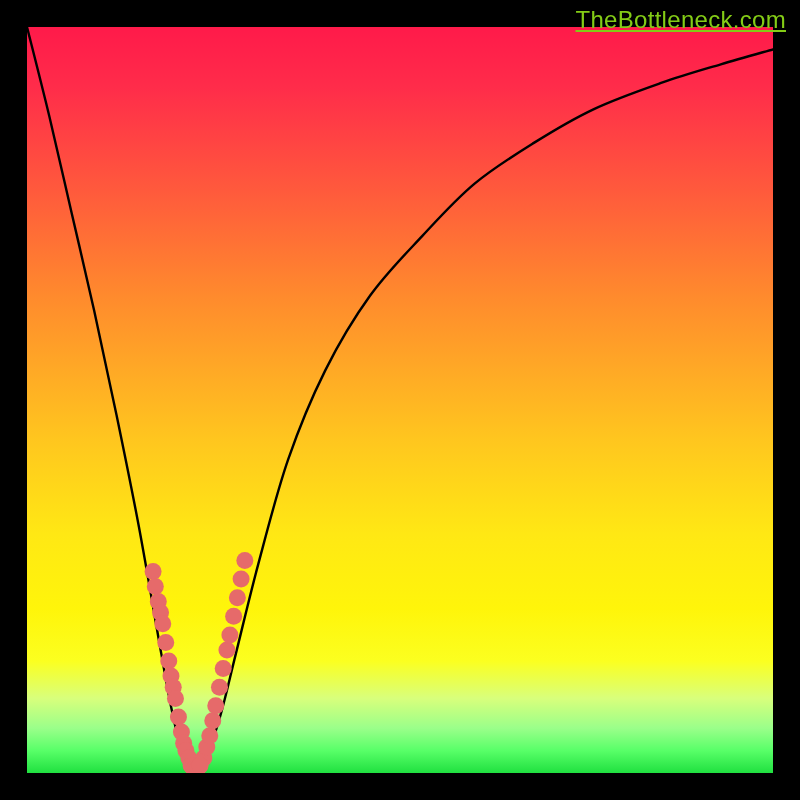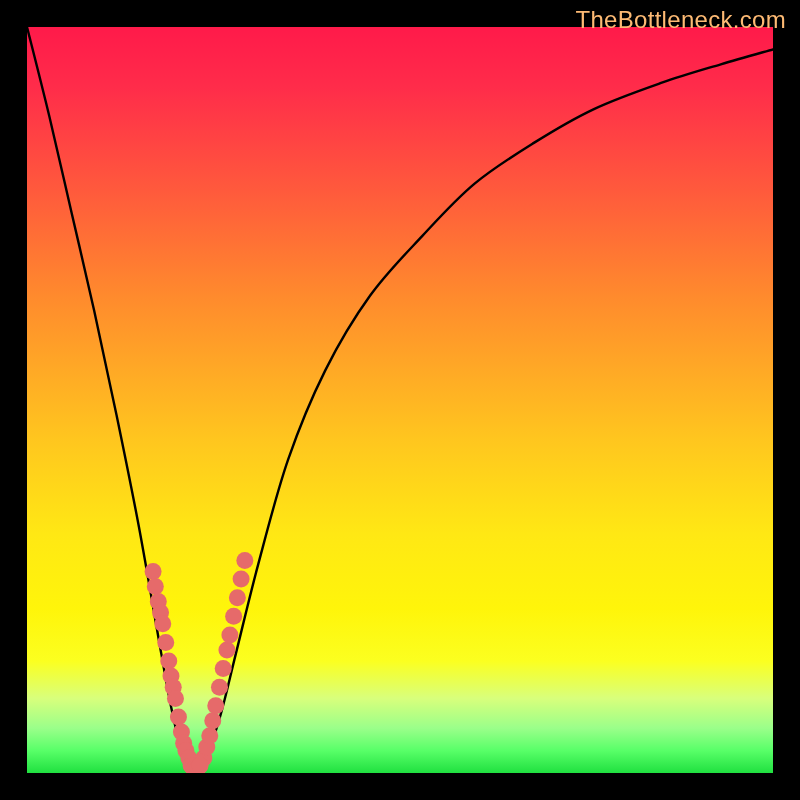--- a/index.html
+++ b/index.html
@@ -37,24 +37,25 @@
       #d8ff7c 90%,
       #9aff8a 94%,
       #58ff68 97%,
       #20e040 100%
     );
   }
   .watermark {
     position: absolute;
     top: 6px;
     right: 14px;
-    color: #fdba74;
+    color: #84cc16;
     font-size: 24px;
     letter-spacing: 0.3px;
     user-select: none;
+    text-decoration: underline;
   }
   svg.curve {
     position: absolute;
     left: 0;
     top: 0;
     width: 746px;
     height: 746px;
   }
 </style>
 </head>

